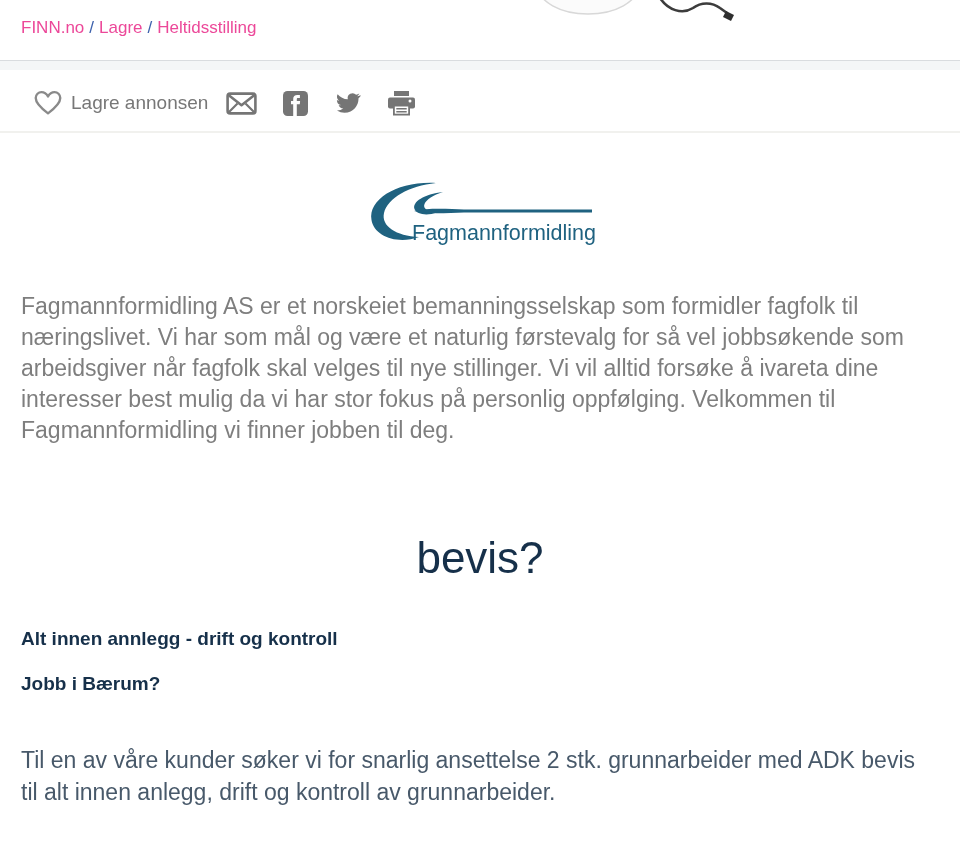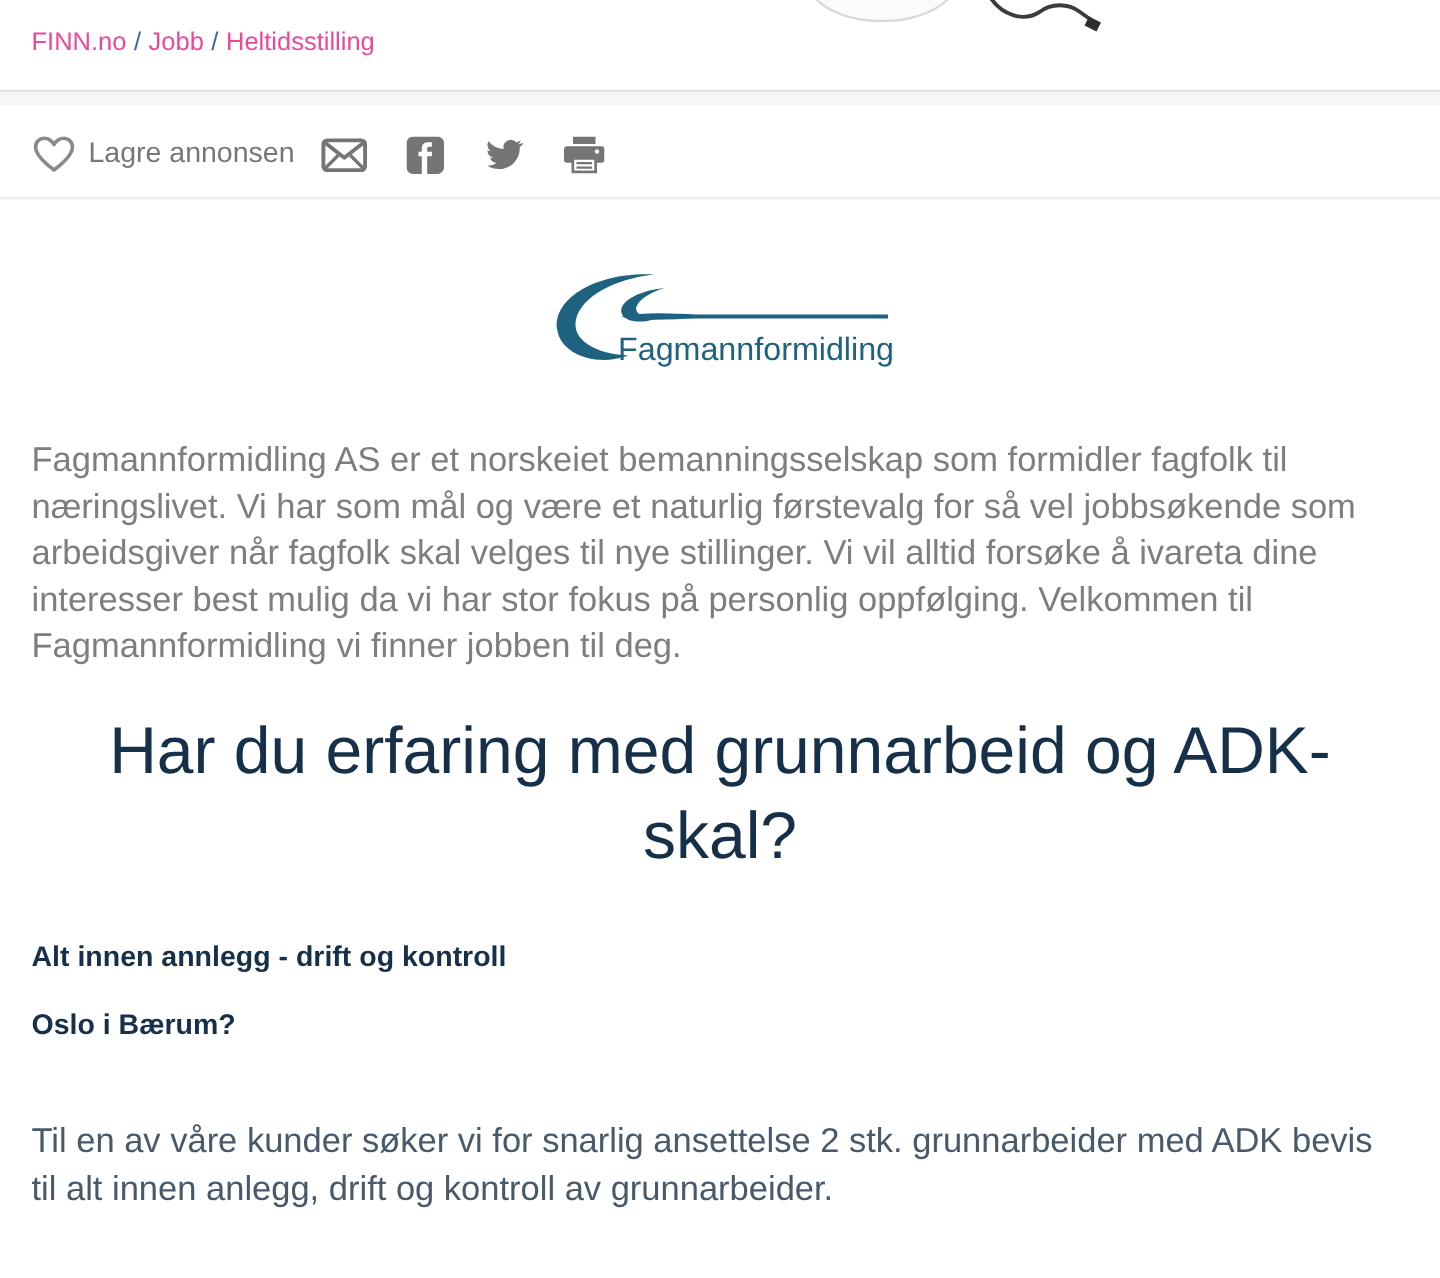--- a/index.html
+++ b/index.html
@@ -18,21 +18,21 @@
   .breadcrumb .sep{color:#3e62ad;margin:0 5px;}
   
   .top-fragments{position:absolute;top:0;left:530px;width:280px;height:22px;pointer-events:none;}
   
   .divider-band{margin-top:21px;height:9px;background:#f4f6f7;border-top:1px solid #d9dcdf;}
   .divider-faint{margin-top:10px;height:2px;background:#f1f1ee;}
   
   .toolbar{
     margin-top:15px;height:36px;
     display:flex;align-items:center;
-    padding-left:22px;
+    padding-left:34px;
   }
   .toolbar .save{display:flex;align-items:center;cursor:pointer;}
   .toolbar .save-label{
     color:#777777;font-size:19px;margin-left:9px;margin-right:18px;
   }
   .tb-icon{display:flex;align-items:center;justify-content:center;cursor:pointer;margin-right:0;}
   .icon-gap{width:26px;}
   
   .logo-wrap{margin-top:48px;display:flex;justify-content:center;}
   
@@ -65,21 +65,21 @@
 
 <div class="top-fragments">
   <svg width="280" height="22" viewBox="0 0 280 22">
     <ellipse cx="58" cy="-14" rx="50" ry="28" fill="#fbfbfb" stroke="#d8d8d8" stroke-width="1.5"></ellipse>
     <path d="M130 -2 C138 10, 152 15, 163 8 C171 2, 182 2, 190 8 L 197 13" fill="none" stroke="#3c3c3c" stroke-width="2.6" stroke-linecap="round"></path>
     <path d="M196 11 l8 4 -3 6 -8 -4 z" fill="#2e2e2e"></path>
   </svg>
 </div>
 
 <div class="breadcrumb">
-  <a>FINN.no</a><span class="sep">/</span><a>Jobb</a><span class="sep">/</span><a>Heltidsstilling</a>
+  <a>FINN.no</a><span class="sep">/</span><a>Lagre</a><span class="sep">/</span><a>Heltidsstilling</a>
 </div>
 
 <div class="divider-band"></div>
 
 <div class="toolbar">
   <div class="save">
     <span class="tb-icon">
       <svg width="28" height="26" viewBox="0 0 26 24">
         <path d="M13 21.6 C5.2 15.8 1.6 11.4 1.6 7.4 C1.6 4.1 4.2 1.9 6.9 1.9 c2.4 0 4.7 1.5 6.1 4 c1.4 -2.5 3.7 -4 6.1 -4 c2.7 0 5.3 2.2 5.3 5.5 c0 4 -3.6 8.4 -11.4 14.2 z" fill="none" stroke="#8a8a8a" stroke-width="2.2" stroke-linejoin="round"></path>
       </svg>
@@ -134,22 +134,22 @@
     <path d="M79 11 C60 13 48 21 50.5 28 C52.5 33.5 63 35 73 31.5 C64 31 58.5 27.5 60.5 23 C62.5 18.5 69 14 79 11 Z" fill="#1f6280"></path>
 
     <path d="M50 30 C66 26.5 86 28.2 100 28.6 L228 28.6 L228 31.4 L100 31.4 C84 31.8 62 33.5 50 30 Z" fill="#1f6280"></path>
     <text x="48" y="59" font-family="Liberation Sans, sans-serif" font-size="21.5" fill="#1f6280"><tspan id="logo-text-tspan">Fagmannformidling AS</tspan></text>
   </svg>
 </div>
 
 <div class="intro">Fagmannformidling AS er et norskeiet bemanningsselskap som formidler fagfolk til næringslivet. Vi har som mål og være et naturlig førstevalg for så vel jobbsøkende som arbeidsgiver når fagfolk skal velges til nye stillinger. Vi vil alltid forsøke å ivareta dine interesser best mulig da vi har stor fokus på personlig oppfølging. Velkommen til Fagmannformidling vi finner jobben til deg.</div>
 
 <h1 class="headline" style="margin-bottom:0;">
-  <span>Har du erfaring med grunnarbeid og ADK-</span><br>
-  <span>skal?</span>
+  <br>
+  <span>bevis?</span>
 </h1>
 
 <div class="subhead">Alt innen annlegg - drift og kontroll</div>
-<div class="subhead second">Oslo i Bærum?</div>
+<div class="subhead second">Jobb i Bærum?</div>
 
 <div class="bodytext">
   <p>Til en av våre kunder søker vi for snarlig ansettelse 2 stk. grunnarbeider med ADK bevis til alt innen anlegg, drift og kontroll av grunnarbeider.</p>
 </div>
 
 </body></html>

